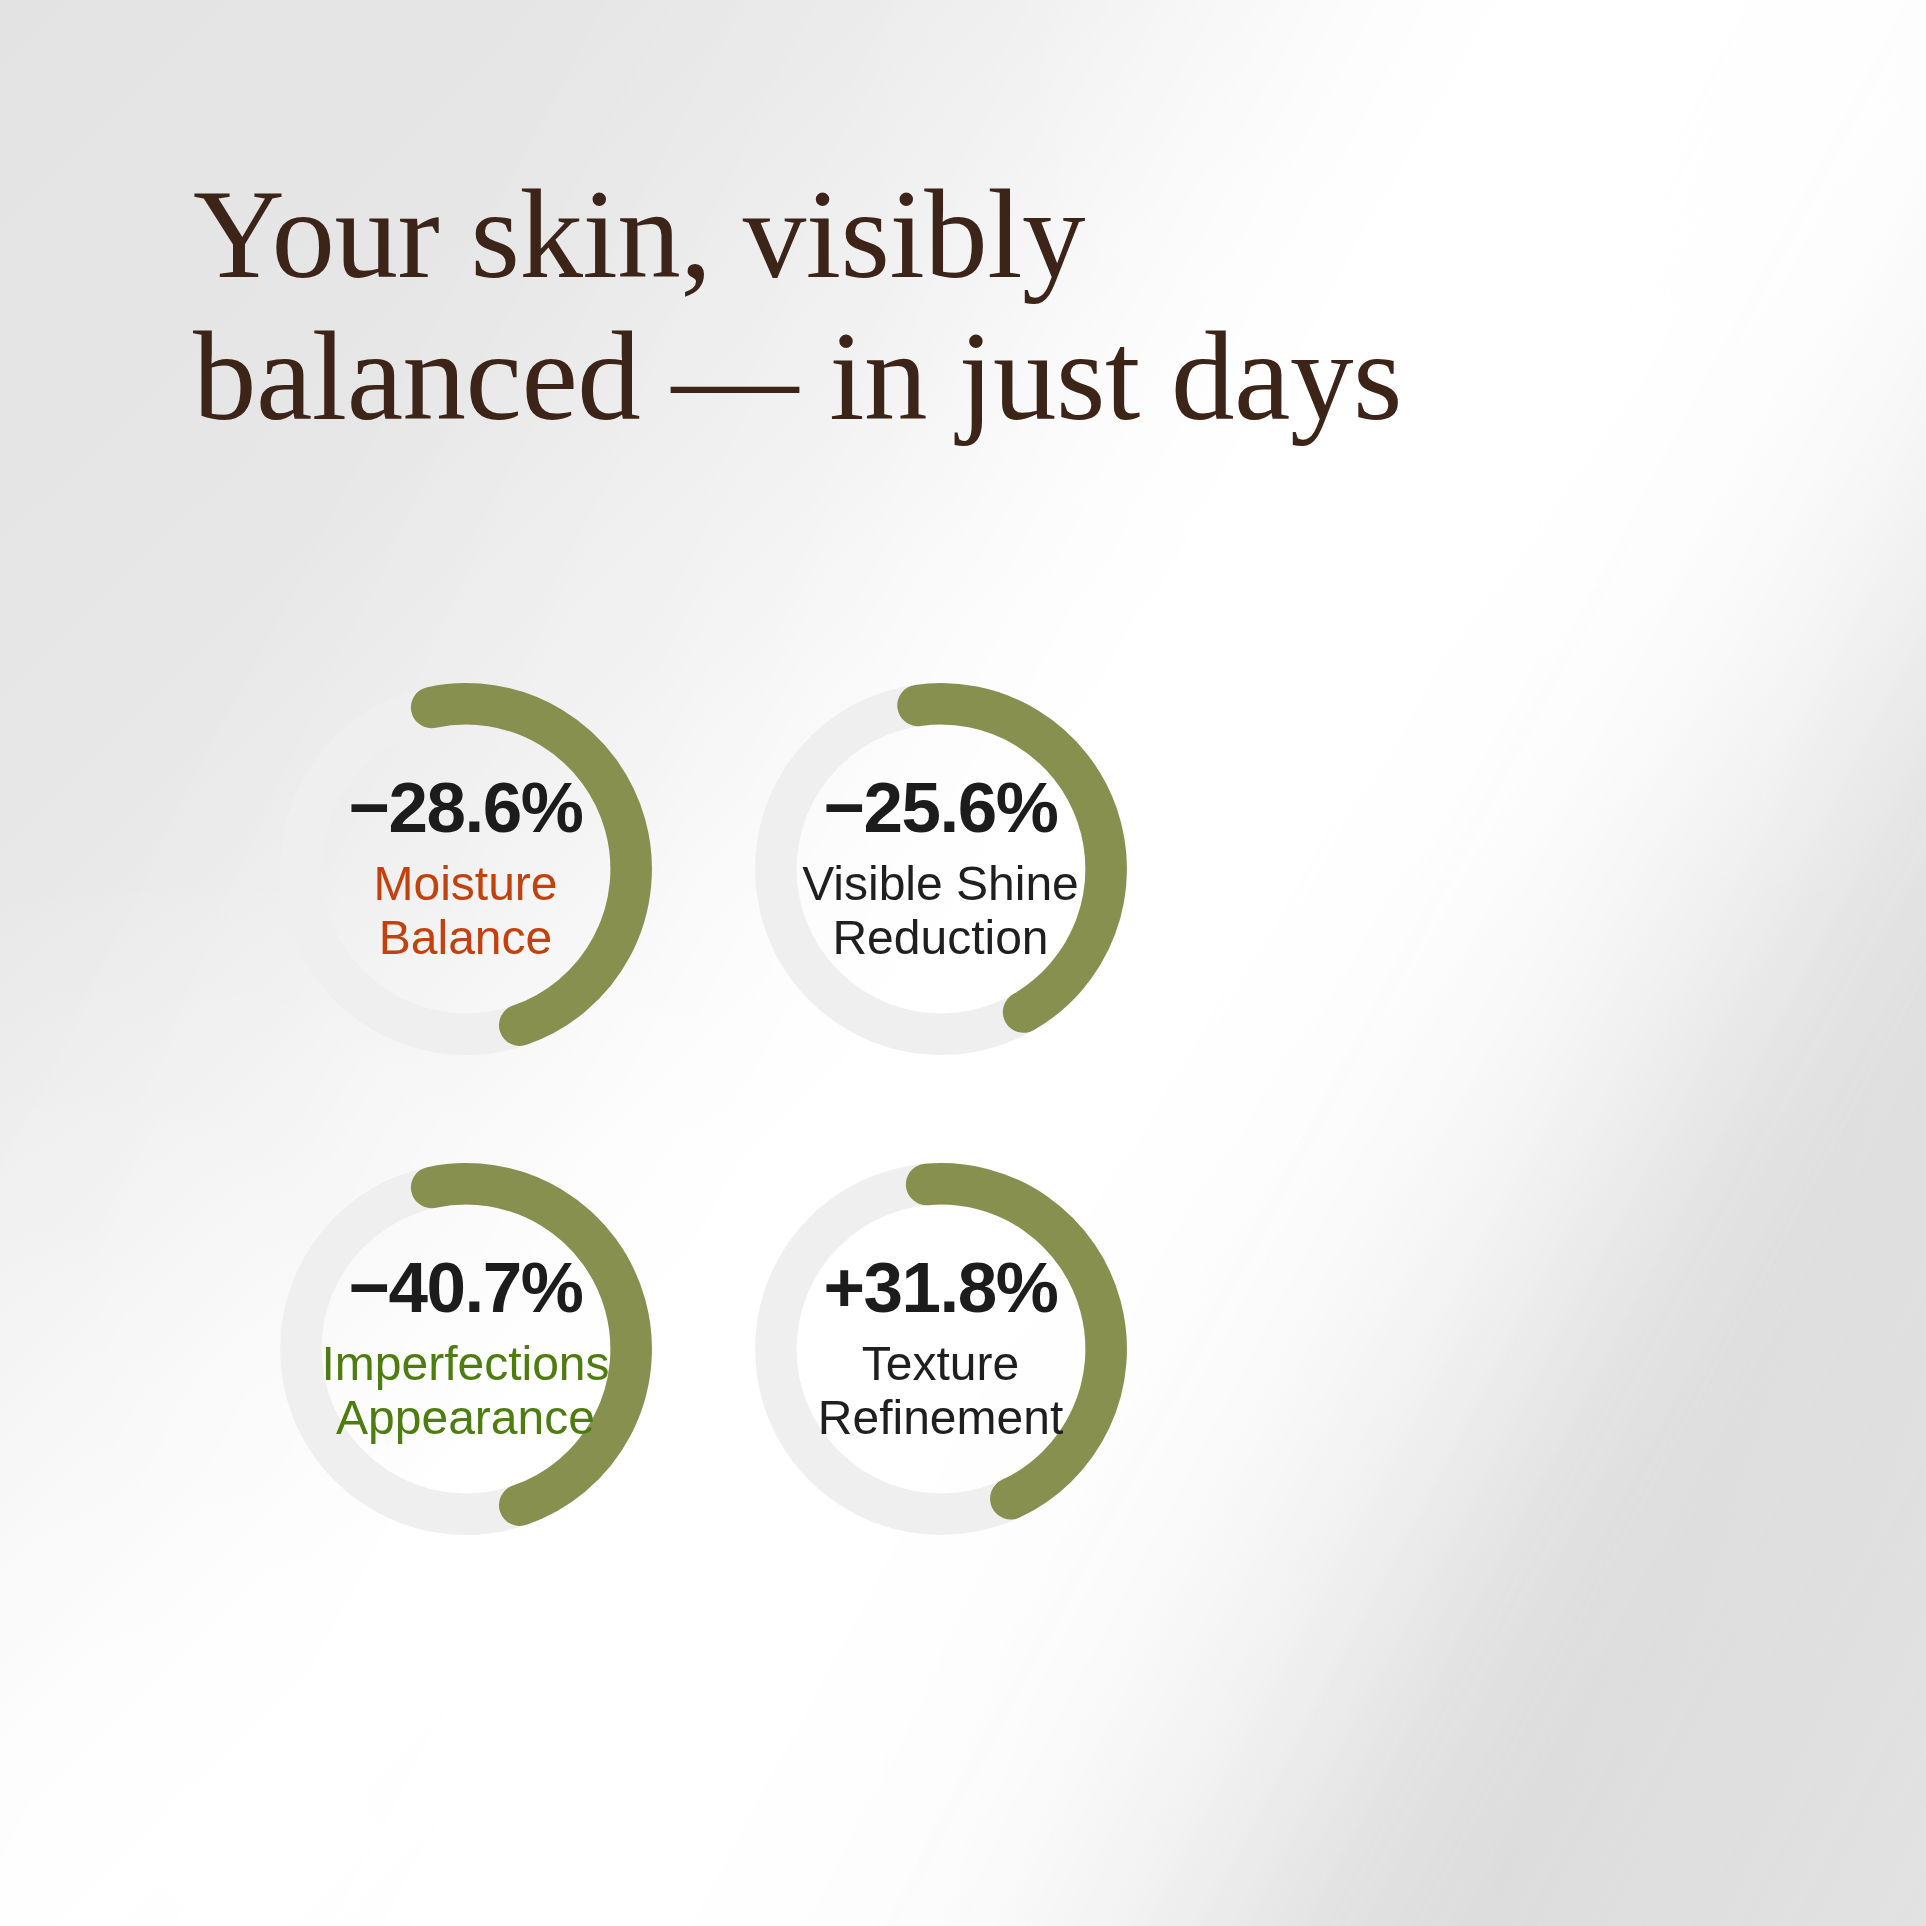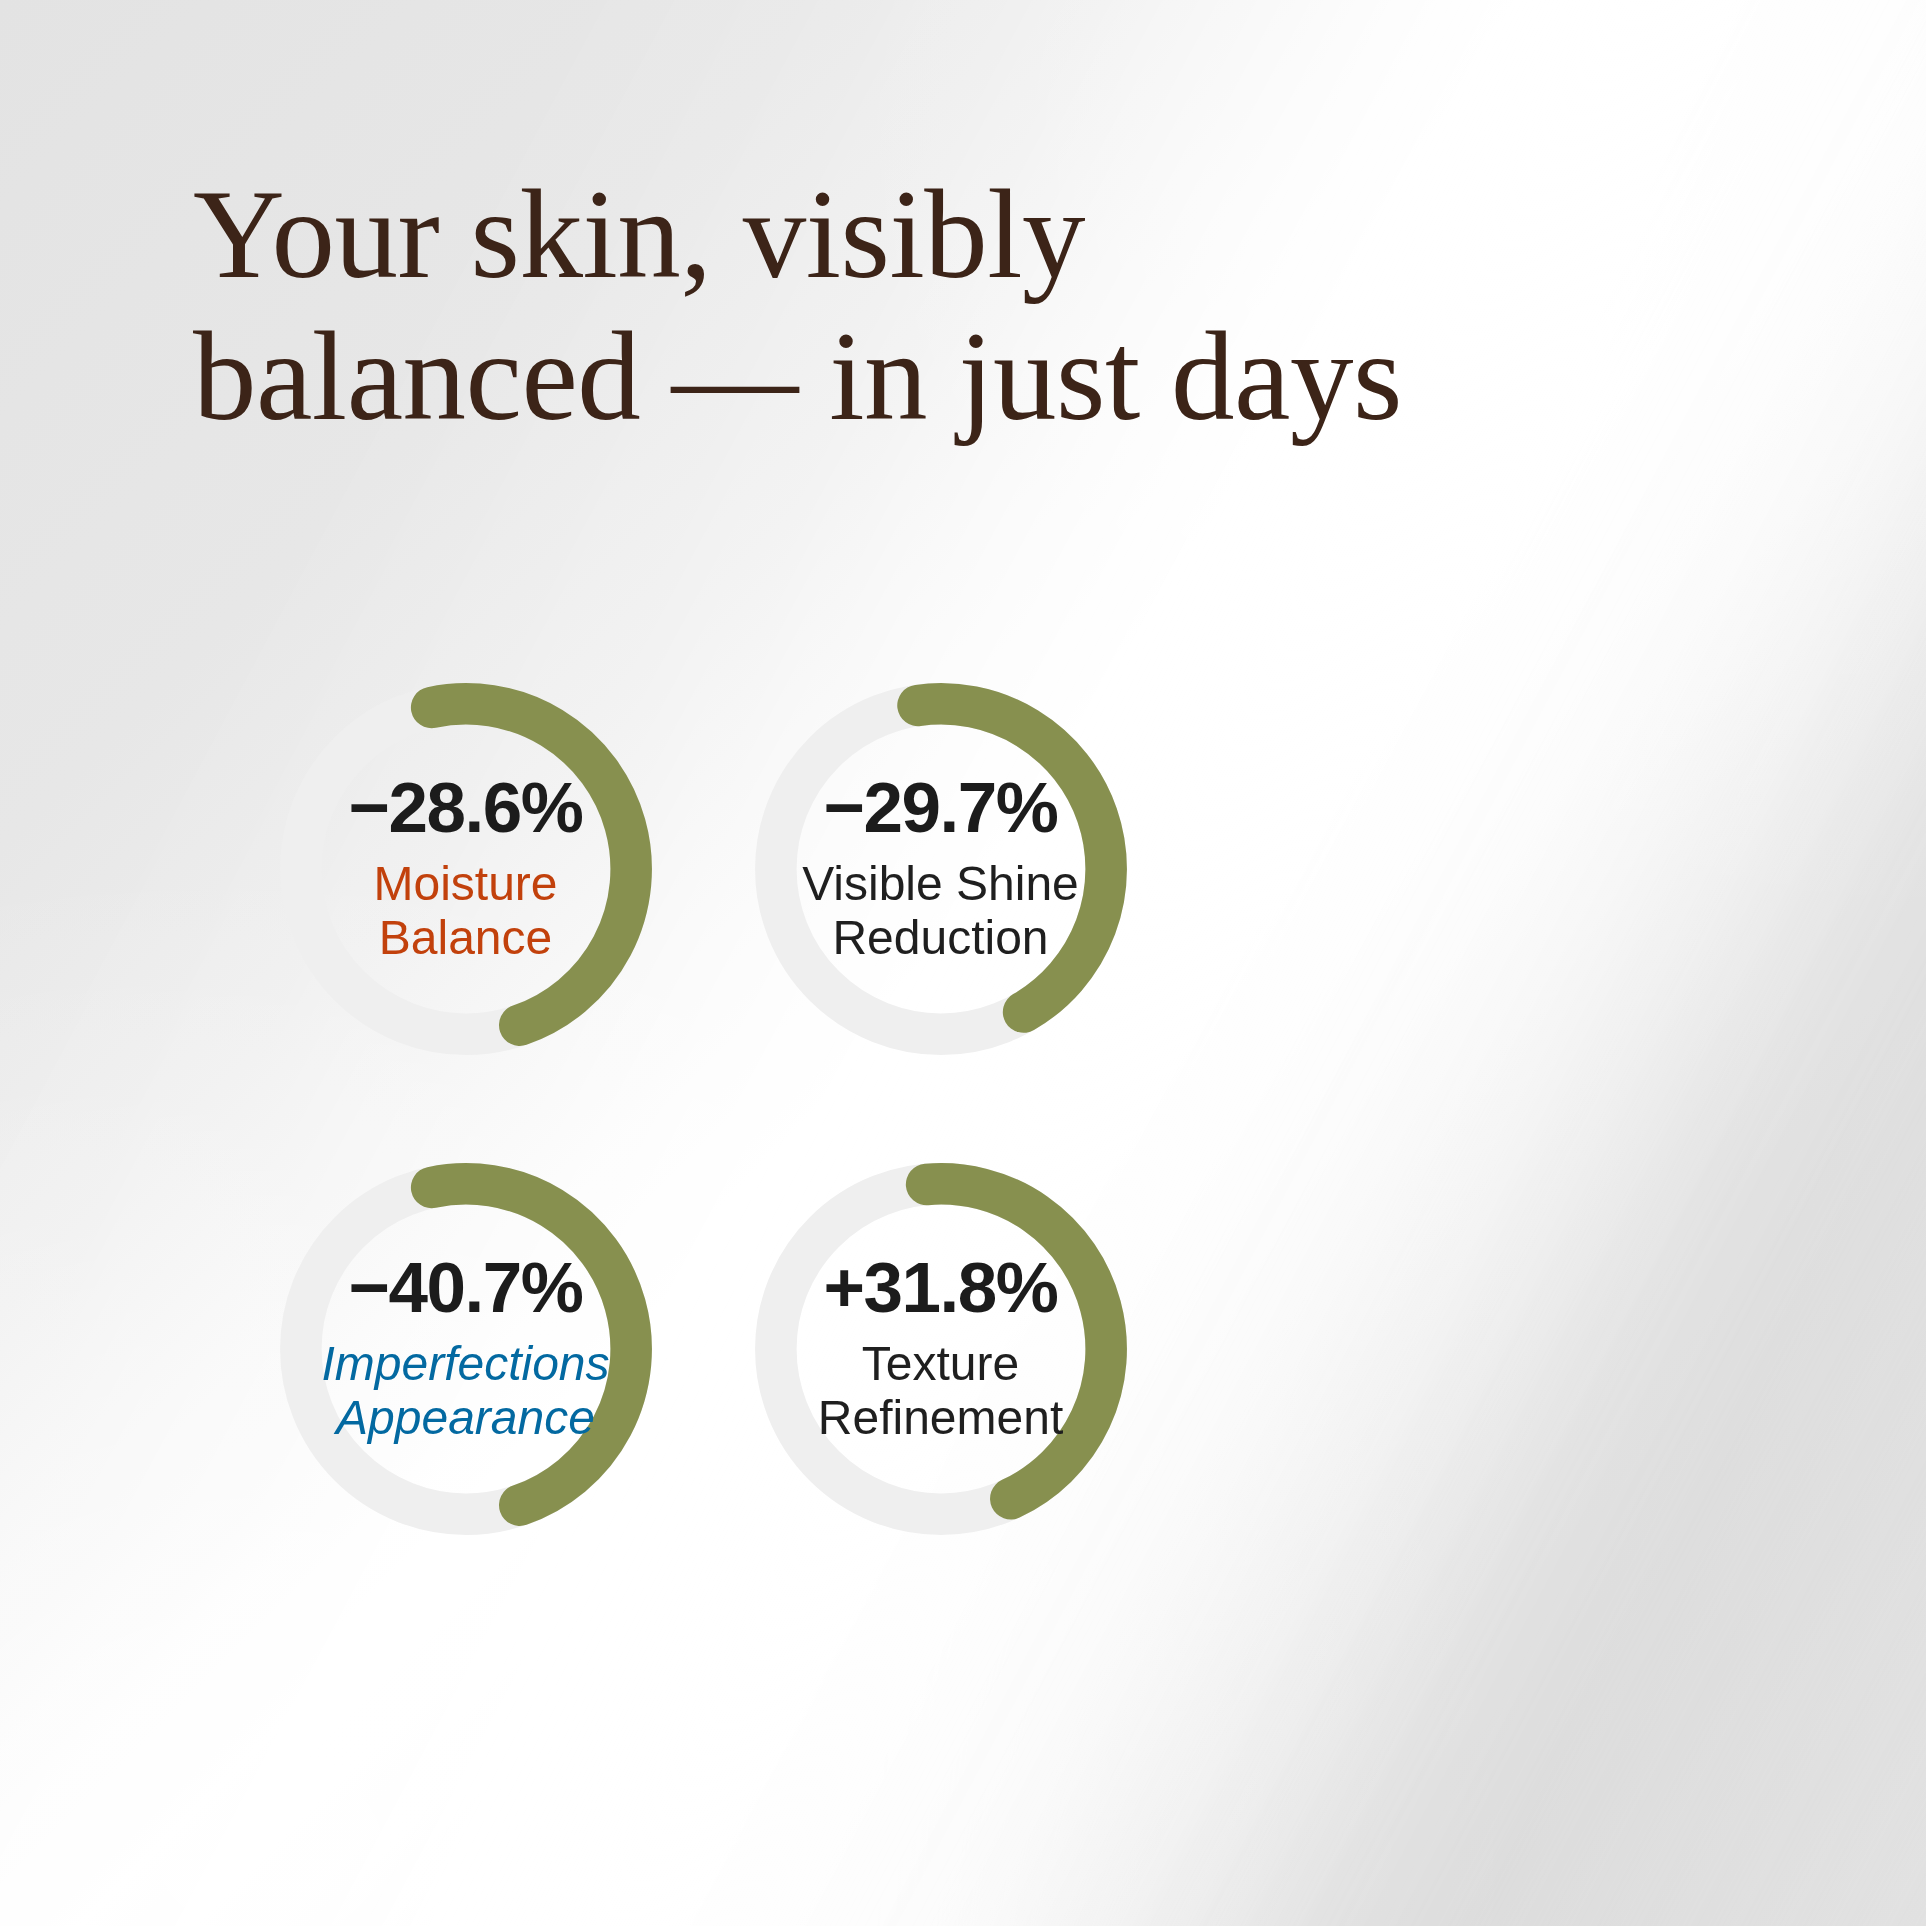--- a/index.html
+++ b/index.html
@@ -133,38 +133,38 @@
 Balance</div>
         </div>
       </div>
 
       <div class="gauge">
         <svg viewBox="0 0 455 455">
           <circle cx="227.5" cy="227.5" r="167" fill="none" stroke="#EFEFEF" stroke-width="42"></circle>
           <path id="arc1" fill="none" stroke="#87904F" stroke-width="42" stroke-linecap="round" d="M 204.2580921396691 62.12523252015774 A 167 167 0 0 1 311 372.1262424320013"></path>
         </svg>
         <div class="center">
-          <div class="gval" style="color: rgb(28, 28, 28);">−29.7%</div>
+          <div class="gval" style="color: rgb(28, 28, 28);">−25.6%</div>
           <div class="glabel" style="color: rgb(31, 31, 31);">Visible Shine
 Reduction</div>
         </div>
       </div>
 
     </div>
 
     <div class="row">
 
       <div class="gauge">
         <svg viewBox="0 0 455 455">
           <circle cx="227.5" cy="227.5" r="167" fill="none" stroke="#EFEFEF" stroke-width="42"></circle>
           <path id="arc2" fill="none" stroke="#87904F" stroke-width="42" stroke-linecap="round" d="M 192.77874763343422 64.14935067745444 A 167 167 0 0 1 281.8698817943452 385.4016021250859"></path>
         </svg>
         <div class="center">
           <div class="gval" style="color: rgb(28, 28, 28);">−40.7%</div>
-          <div class="glabel" style="color: #0369a1; font-style: italic;">Imperfections
+          <div class="glabel" style="color: #4d7c0f;">Imperfections
 Appearance</div>
         </div>
       </div>
 
       <div class="gauge">
         <svg viewBox="0 0 455 455">
           <circle cx="227.5" cy="227.5" r="167" fill="none" stroke="#EFEFEF" stroke-width="42"></circle>
           <path id="arc3" fill="none" stroke="#87904F" stroke-width="42" stroke-linecap="round" d="M 212.9449909611411 61.135485418678485 A 167 167 0 0 1 298.07724971069683 378.85340043512053"></path>
         </svg>
         <div class="center">

